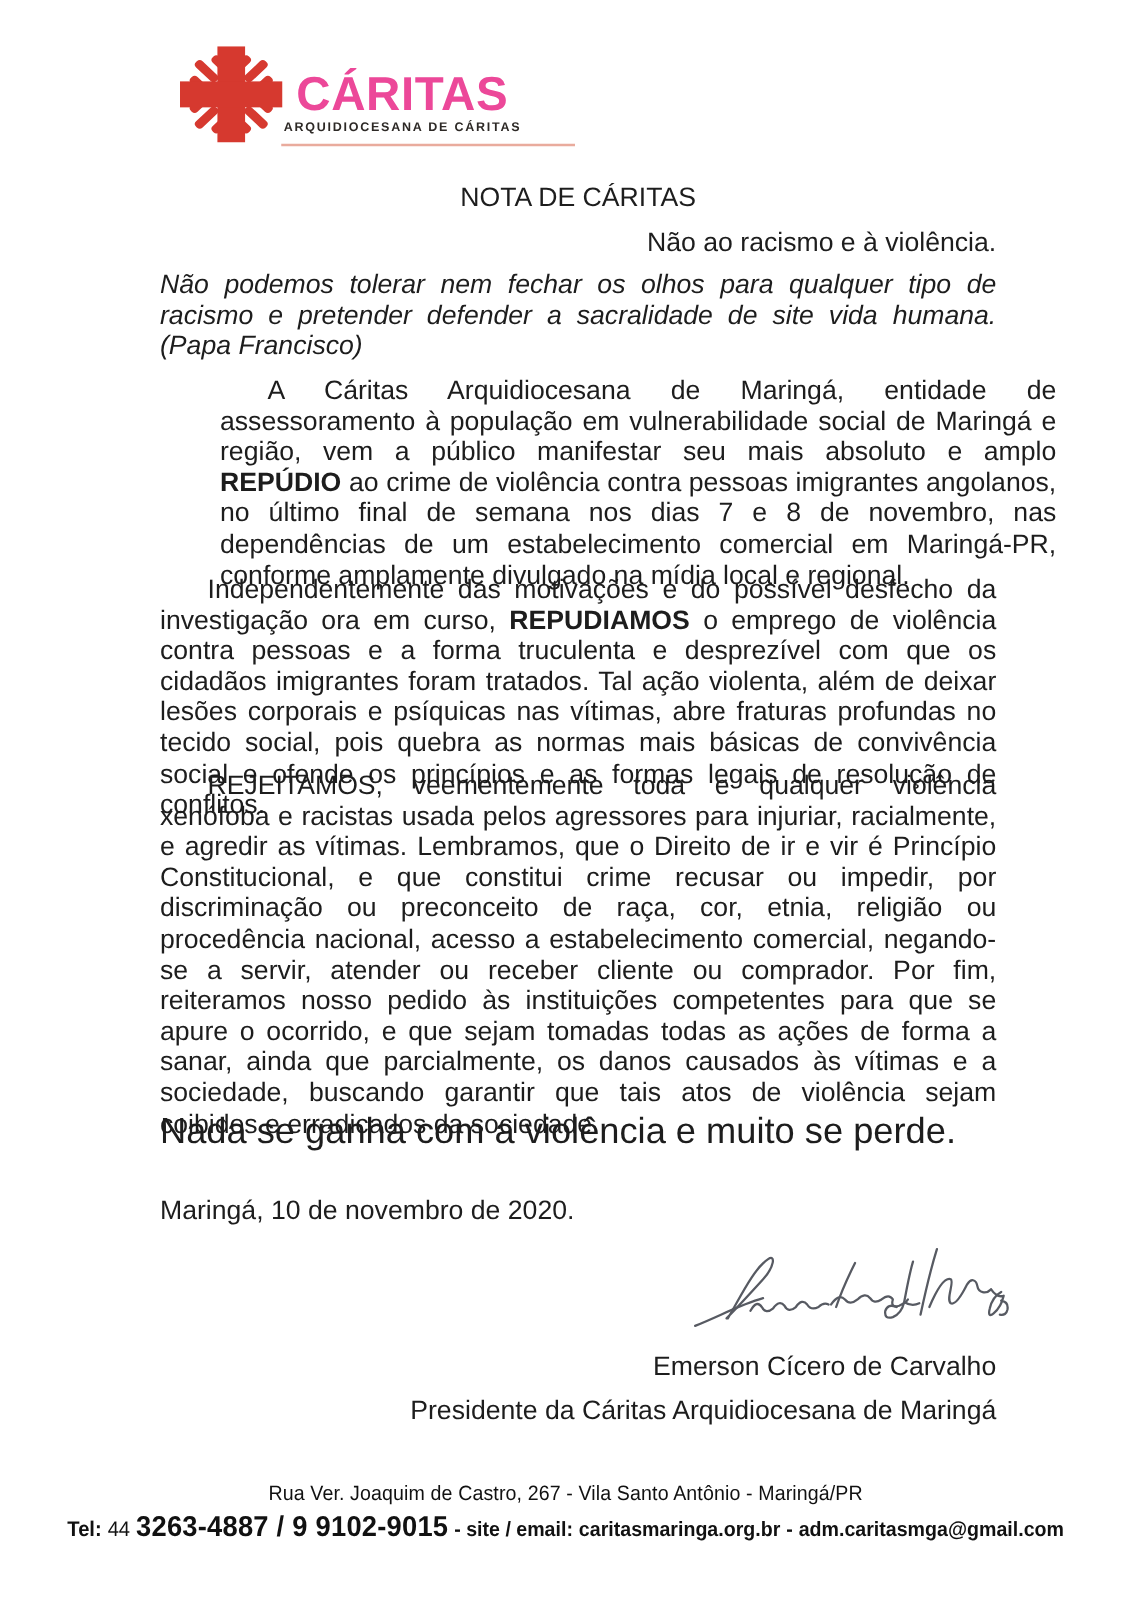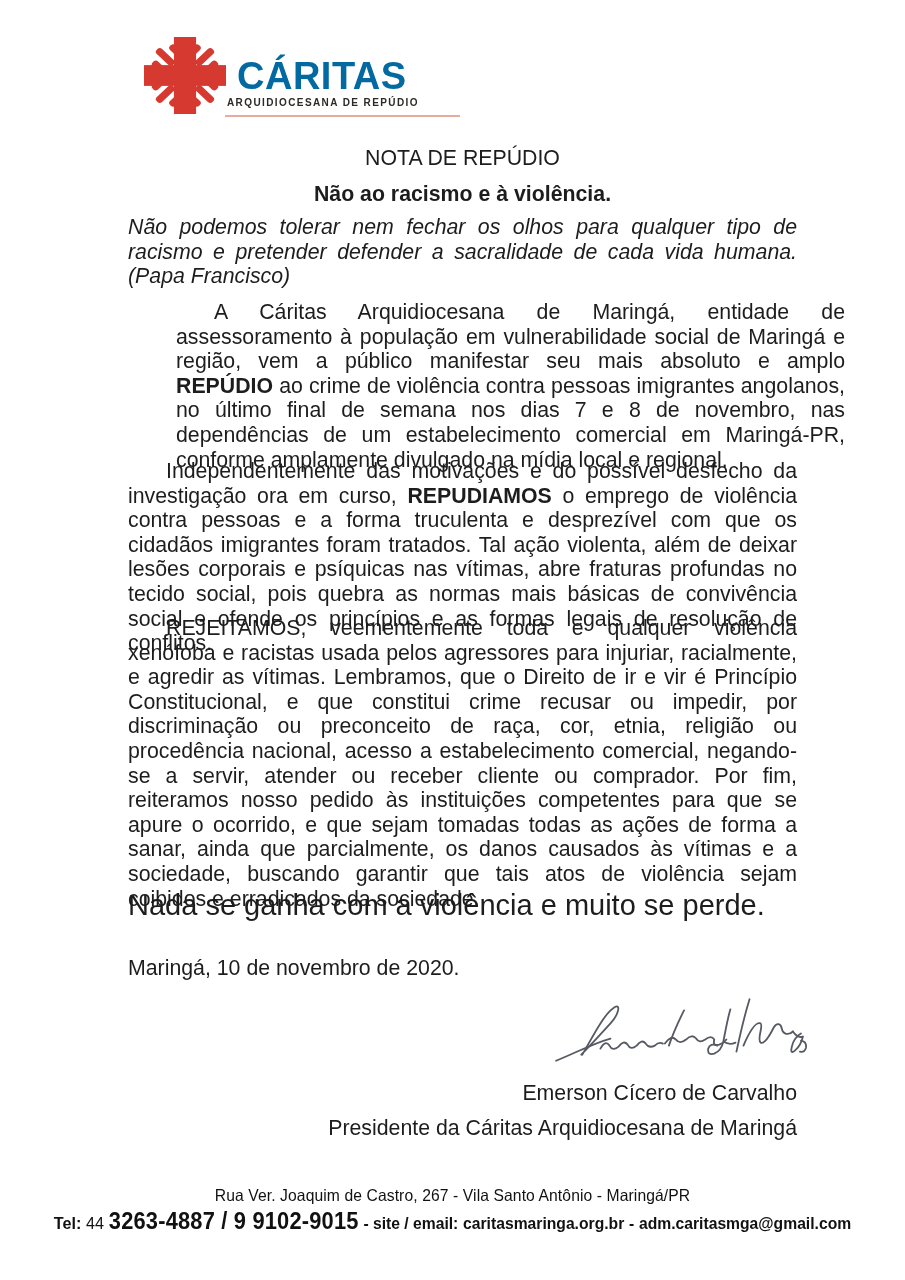--- a/index.html
+++ b/index.html
@@ -8,35 +8,35 @@
     font-family:"Liberation Sans","DejaVu Sans",sans-serif;
     color:#1d1d1d; overflow:hidden;
   }
   .col { position:absolute; left:128px; width:669px; }
 
   
   .emblem { position:absolute; left:144px; top:37px; }
   .wordmark {
     position:absolute; left:237px; top:57px;
     font-size:38px; font-weight:bold; letter-spacing:0.5px;
-    color:#0369a1; line-height:1;
+    color:#ec4899; line-height:1;
   }
   .wordmark-sub {
     position:absolute; left:227px; top:97px;
     font-size:10px; font-weight:bold; letter-spacing:1.4px;
     color:#2d2926; line-height:1.2; white-space:nowrap;
   }
   .logo-underline {
     position:absolute; left:225px; top:115px; width:235px; height:2px;
     background:#e9ab9d;
   }
 
   
   .doc-title   { top:146px; text-align:center; font-size:21.3px; line-height:24px; }
-  .doc-sub     { top:182px; text-align:center; font-size:21.3px; line-height:24px;font-weight:bold; }
+  .doc-sub     { top:182px; text-align:right; font-size:21.3px; line-height:24px; }
   .doc-quote   { top:215px; font-size:21.3px; line-height:24.6px; font-style:italic; text-align:justify; }
   .par         { font-size:21.3px; line-height:24.6px; text-align:justify; text-indent:38px; margin:0; }
   .p1 { top:300px;margin-left:48px; }
   .p2 { top:459px; }
   .p3 { top:616px; }
   .closing  { top:893px;  font-size:29px; line-height:24.6px; }
   .dateline { top:956px;  font-size:21.3px; }
   .sig-name { top:1081px; font-size:21.3px; text-align:right; }
   .sig-role { top:1116px; font-size:21.3px; text-align:right; }
   .sig-svg  { position:absolute; left:548px; top:993px; }
@@ -73,27 +73,27 @@
         </g>
       </defs>
       <use href="#q" transform="rotate(-45 50 50)"></use>
       <use href="#q" transform="rotate(45 50 50)"></use>
       <use href="#q" transform="rotate(135 50 50)"></use>
       <use href="#q" transform="rotate(-135 50 50)"></use>
       <rect x="36.5" y="0" width="27" height="100" fill="#d6392f"></rect>
       <rect x="0" y="36.5" width="100" height="27" fill="#d6392f"></rect>
     </svg>
     <div class="wordmark">CÁRITAS</div>
-    <div class="wordmark-sub">ARQUIDIOCESANA DE REPÚDIO</div>
+    <div class="wordmark-sub">ARQUIDIOCESANA DE CÁRITAS</div>
     <div class="logo-underline"></div>
   </div>
 
-  <div class="col doc-title">NOTA DE REPÚDIO</div>
+  <div class="col doc-title">NOTA DE CÁRITAS</div>
   <div class="col doc-sub">Não ao racismo e à violência.</div>
-  <div class="col doc-quote">Não podemos tolerar nem fechar os olhos para qualquer tipo de racismo e pretender defender a sacralidade de cada vida humana. (Papa Francisco)</div>
+  <div class="col doc-quote">Não podemos tolerar nem fechar os olhos para qualquer tipo de racismo e pretender defender a sacralidade de site vida humana. (Papa Francisco)</div>
 
   <p class="col par p1"><span>A Cáritas Arquidiocesana de Maringá, entidade de assessoramento à população em vulnerabilidade social de Maringá e região, vem a público manifestar seu mais absoluto e amplo </span><strong>REPÚDIO</strong><span> ao crime de violência contra pessoas imigrantes angolanos, no último final de semana nos dias 7 e 8 de novembro, nas dependências de um estabelecimento comercial em Maringá-PR, conforme amplamente divulgado na mídia local e regional.</span></p>
 
   <p class="col par p2"><span>Independentemente das motivações e do possível desfecho da investigação ora em curso, </span><strong>REPUDIAMOS</strong><span> o emprego de violência contra pessoas e a forma truculenta e desprezível com que os cidadãos imigrantes foram tratados. Tal ação violenta, além de deixar lesões corporais e psíquicas nas vítimas, abre fraturas profundas no tecido social, pois quebra as normas mais básicas de convivência social e ofende os princípios e as formas legais de resolução de conflitos.</span></p>
 
   <p class="col par p3">REJEITAMOS, veementemente toda e qualquer violência xenófoba e racistas usada pelos agressores para injuriar, racialmente, e agredir as vítimas. Lembramos, que o Direito de ir e vir é Princípio Constitucional, e que constitui crime recusar ou impedir, por discriminação ou preconceito de raça, cor, etnia, religião ou procedência nacional, acesso a estabelecimento comercial, negando-se a servir, atender ou receber cliente ou comprador. Por fim, reiteramos nosso pedido às instituições competentes para que se apure o ocorrido, e que sejam tomadas todas as ações de forma a sanar, ainda que parcialmente, os danos causados às vítimas e a sociedade, buscando garantir que tais atos de violência sejam coibidos e erradicados da sociedade.</p>
 
   <div class="col closing">Nada se ganha com a violência e muito se perde.</div>
   <div class="col dateline">Maringá, 10 de novembro de 2020.</div>
 

